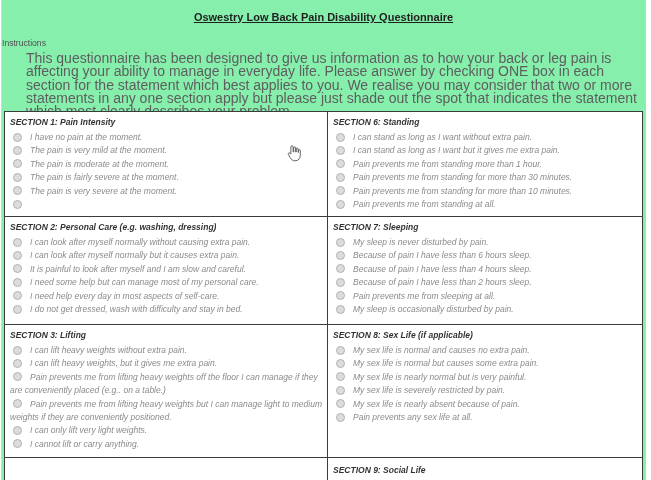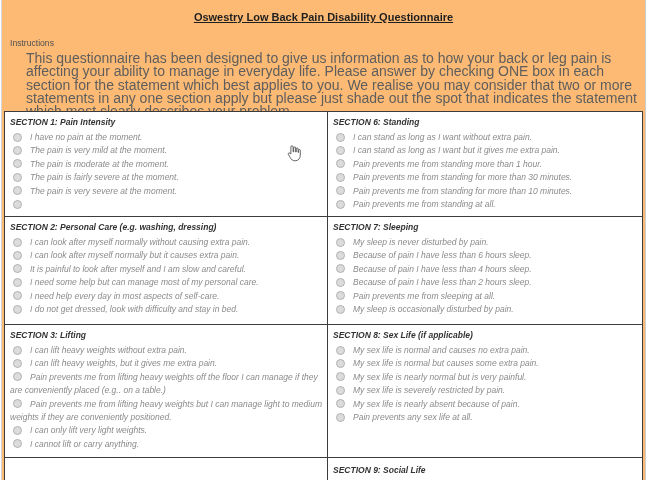--- a/index.html
+++ b/index.html
@@ -2,29 +2,29 @@
 <html><head>
 <meta charset="utf-8">
 <style>
   html,body{margin:0;padding:0;}
   body{
     width:651px;height:480px;overflow:hidden;background:#ffffff;position:relative;
     font-family:"Liberation Sans", sans-serif;
     -webkit-font-smoothing:antialiased;
   }
   .page{
-    position:absolute;left:1px;top:0;width:645px;height:480px;background:#fdba74;
+    position:absolute;left:1px;top:0;width:645px;height:480px;background:#86efac;
     border-left:1px solid #d6d6d6;border-right:1px solid #cccccc;box-sizing:border-box;
   }
   .page-title{
     margin:10px 8px 0 8px;text-align:center;font-size:11px;font-weight:bold;
     color:#1f1f1f;text-decoration:underline;line-height:14px;
   }
   .instr-head{
-    margin:14px 8px 0 8px;font-size:8.6px;color:#4f4f4f;line-height:11px;
+    margin:14px 8px 0 0;font-size:8.6px;color:#4f4f4f;line-height:11px;
   }
   .instr-body{
     margin:3px 8px 0 24px;font-size:14px;color:#5e5e5e;line-height:13.3px;
   }
   .qtable{
     position:absolute;left:2px;top:111px;width:637px;
     border:1px solid #3c3c3c;background:#fff;
     display:grid;grid-template-columns:323px 314px;
     grid-template-rows:105px 108px 133px 80px;
   }
@@ -81,21 +81,21 @@
       <div class="opt"><span class="radio"></span><span>Pain prevents me from standing at all.</span></div>
     </div>
 
     <div class="cell col1">
       <div class="sec-title">SECTION 2: Personal Care (e.g. washing, dressing)</div>
       <div class="opt"><span class="radio"></span><span>I can look after myself normally without causing extra pain.</span></div>
       <div class="opt"><span class="radio"></span><span>I can look after myself normally but it causes extra pain.</span></div>
       <div class="opt"><span class="radio"></span><span>It is painful to look after myself and I am slow and careful.</span></div>
       <div class="opt"><span class="radio"></span><span>I need some help but can manage most of my personal care.</span></div>
       <div class="opt"><span class="radio"></span><span>I need help every day in most aspects of self-care.</span></div>
-      <div class="opt"><span class="radio"></span><span>I do not get dressed, look with difficulty and stay in bed.</span></div>
+      <div class="opt"><span class="radio"></span><span>I do not get dressed, wash with difficulty and stay in bed.</span></div>
     </div>
     <div class="cell">
       <div class="sec-title">SECTION 7: Sleeping</div>
       <div class="opt"><span class="radio"></span><span>My sleep is never disturbed by pain.</span></div>
       <div class="opt"><span class="radio"></span><span>Because of pain I have less than 6 hours sleep.</span></div>
       <div class="opt"><span class="radio"></span><span>Because of pain I have less than 4 hours sleep.</span></div>
       <div class="opt"><span class="radio"></span><span>Because of pain I have less than 2 hours sleep.</span></div>
       <div class="opt"><span class="radio"></span><span>Pain prevents me from sleeping at all.</span></div>
       <div class="opt"><span class="radio"></span><span>My sleep is occasionally disturbed by pain.</span></div>
     </div>

